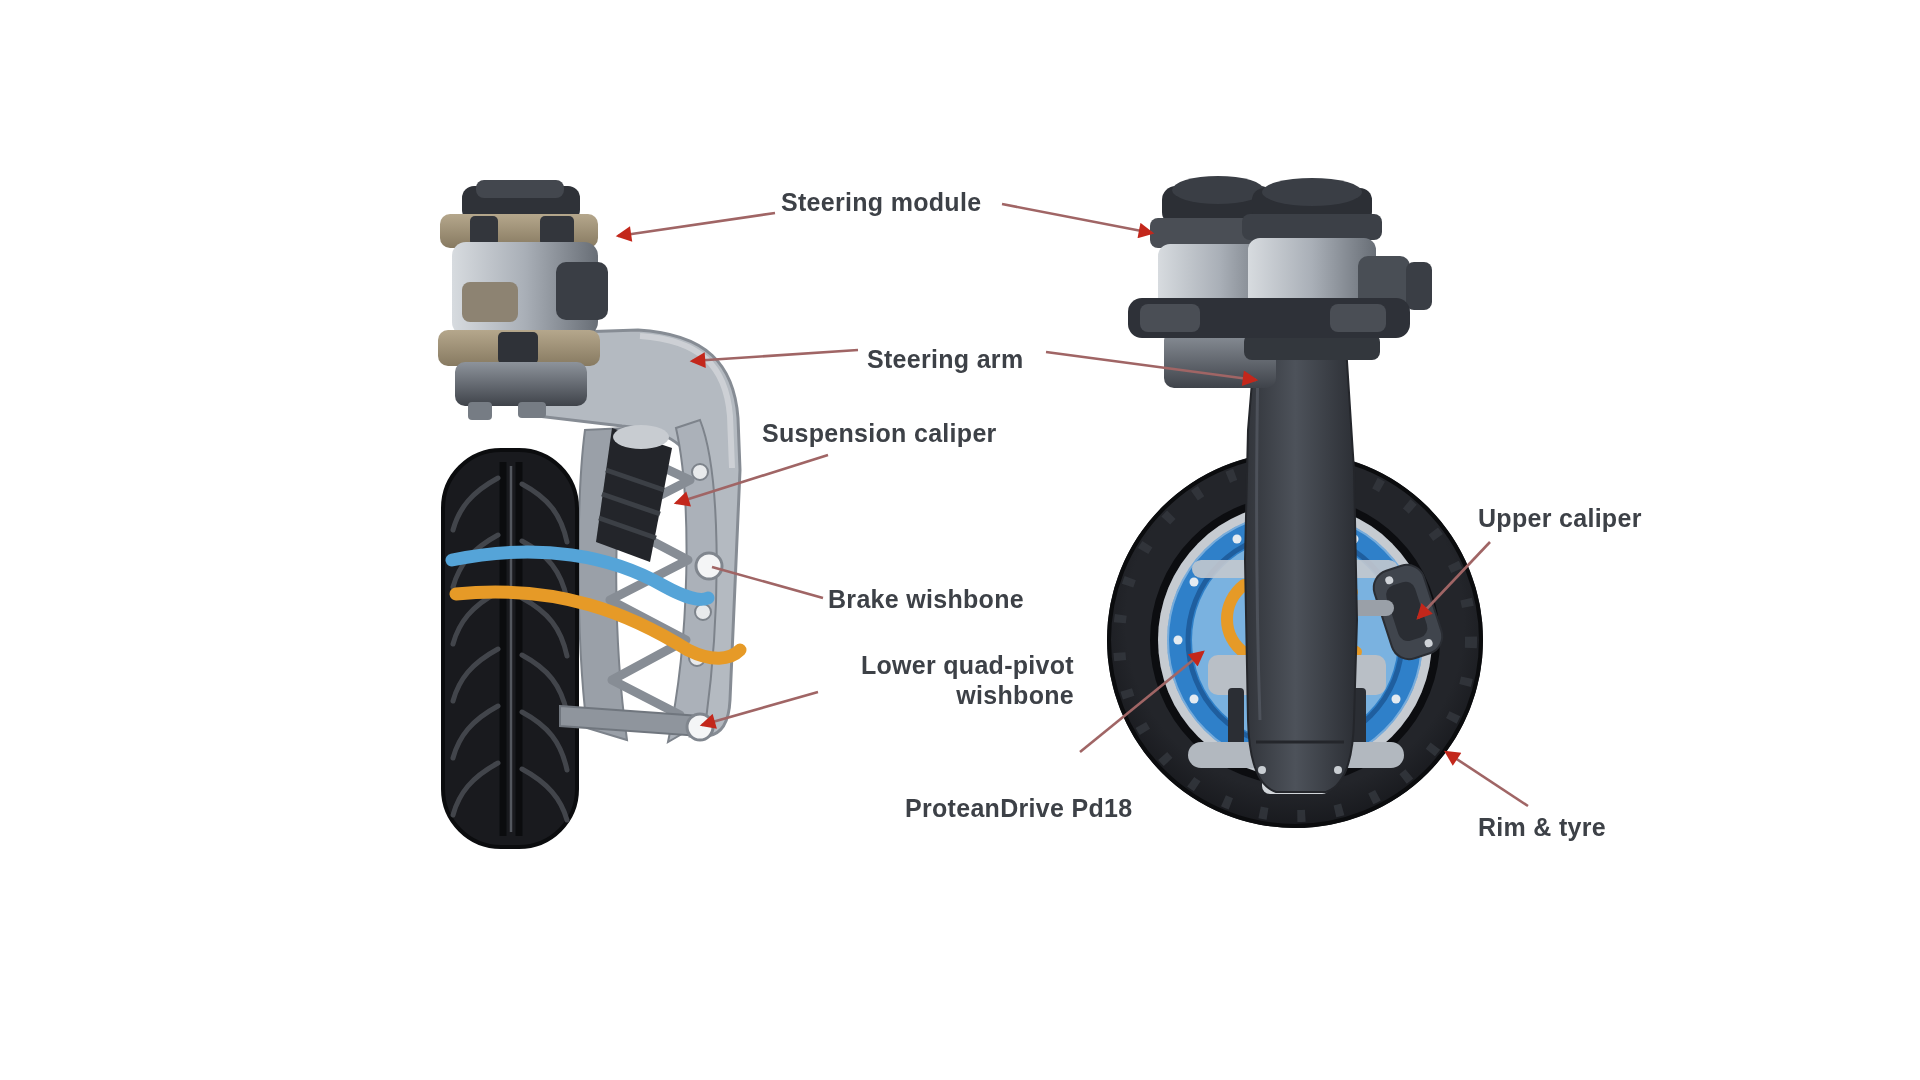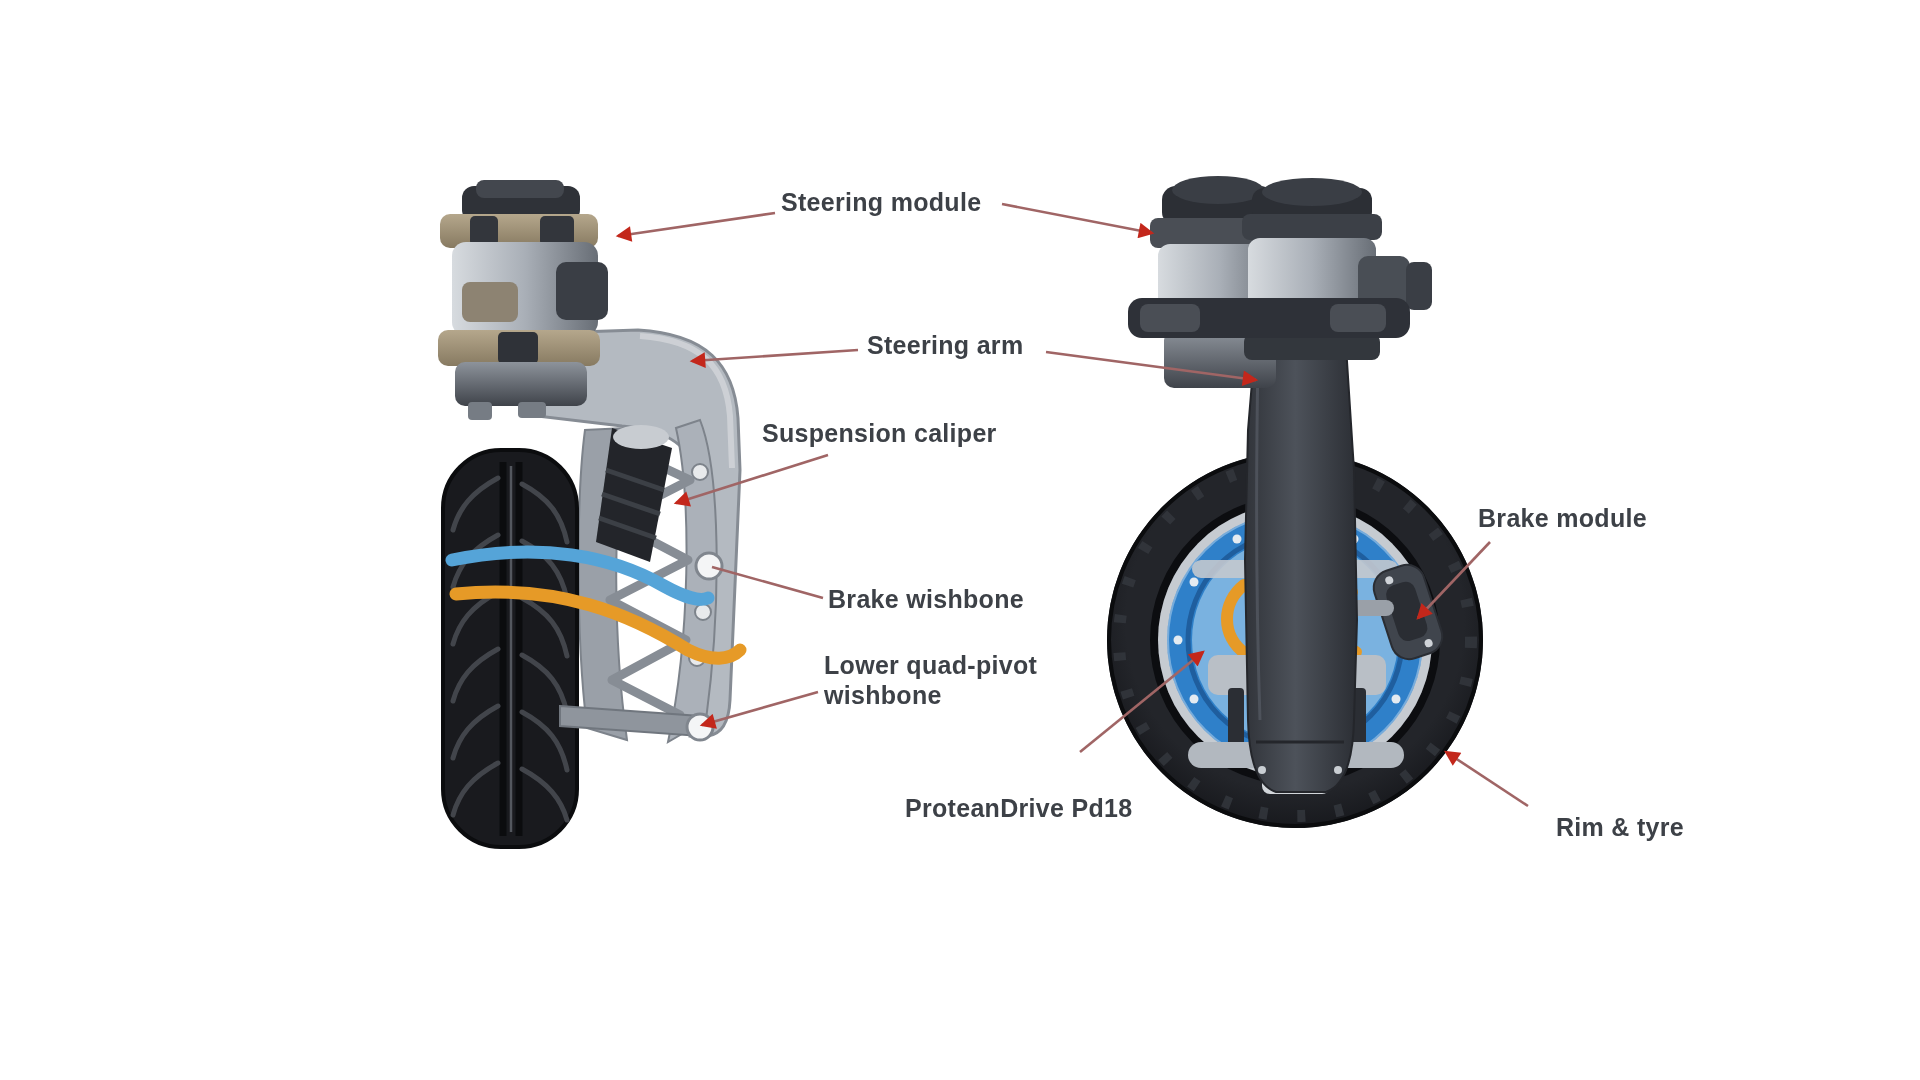--- a/index.html
+++ b/index.html
@@ -24,21 +24,21 @@
   .art{position:absolute;left:0;top:0;}
   .label{
     position:absolute;
     color:var(--label_text);
     font-size:25px;
     font-weight:700;
     letter-spacing:.3px;
     line-height:1.2;
     white-space:nowrap;
   }
-  .label.wrap{white-space:normal;width:250px;}
+  .label.wrap{white-space:normal;width:250px;text-align:right;}
   .leader{stroke:var(--arrow_line);stroke-width:2.6;fill:none;}
   #ah path{fill:var(--arrow_head);}
   .tire{fill:var(--tire_black);}
   .motor-ring{fill:var(--motor_blue);}
   .motor-disc{fill:var(--motor_blue_light);}
   .cable-o{stroke:var(--cable_orange);fill:none;stroke-linecap:round;}
   .cable-b{stroke:var(--cable_blue);fill:none;stroke-linecap:round;}
 </style>
 </head>
 <body>
@@ -234,20 +234,20 @@
       <line class="leader" x1="828" y1="455" x2="676" y2="503" marker-end="url(#ah)"></line>
       <line class="leader" x1="823" y1="598" x2="712" y2="567"></line>
       <line class="leader" x1="818" y1="692" x2="702" y2="725" marker-end="url(#ah)"></line>
       <line class="leader" x1="1080" y1="752" x2="1203" y2="652" marker-end="url(#ah)"></line>
       <line class="leader" x1="1490" y1="542" x2="1418" y2="618" marker-end="url(#ah)"></line>
       <line class="leader" x1="1528" y1="806" x2="1446" y2="752" marker-end="url(#ah)"></line>
     </g>
   </svg>
 
   <div class="label" style="left:781px;top:187px">Steering module</div>
-  <div class="label" style="left:867px;top:330px">Steering arm</div>
+  <div class="label" style="left:867px;top:344px">Steering arm</div>
   <div class="label" style="left:762px;top:418px">Suspension caliper</div>
   <div class="label" style="left:828px;top:584px">Brake wishbone</div>
   <div class="label wrap" style="left:824px;top:650px">Lower quad-pivot wishbone</div>
   <div class="label" style="left:905px;top:793px">ProteanDrive Pd18</div>
-  <div class="label" style="left:1478px;top:503px">Brake module</div>
-  <div class="label" style="left:1556px;top:812px">Rim &amp; tyre</div>
+  <div class="label" style="left:1478px;top:503px">Upper caliper</div>
+  <div class="label" style="left:1478px;top:812px">Rim &amp; tyre</div>
 </div>
 
 </body></html>

